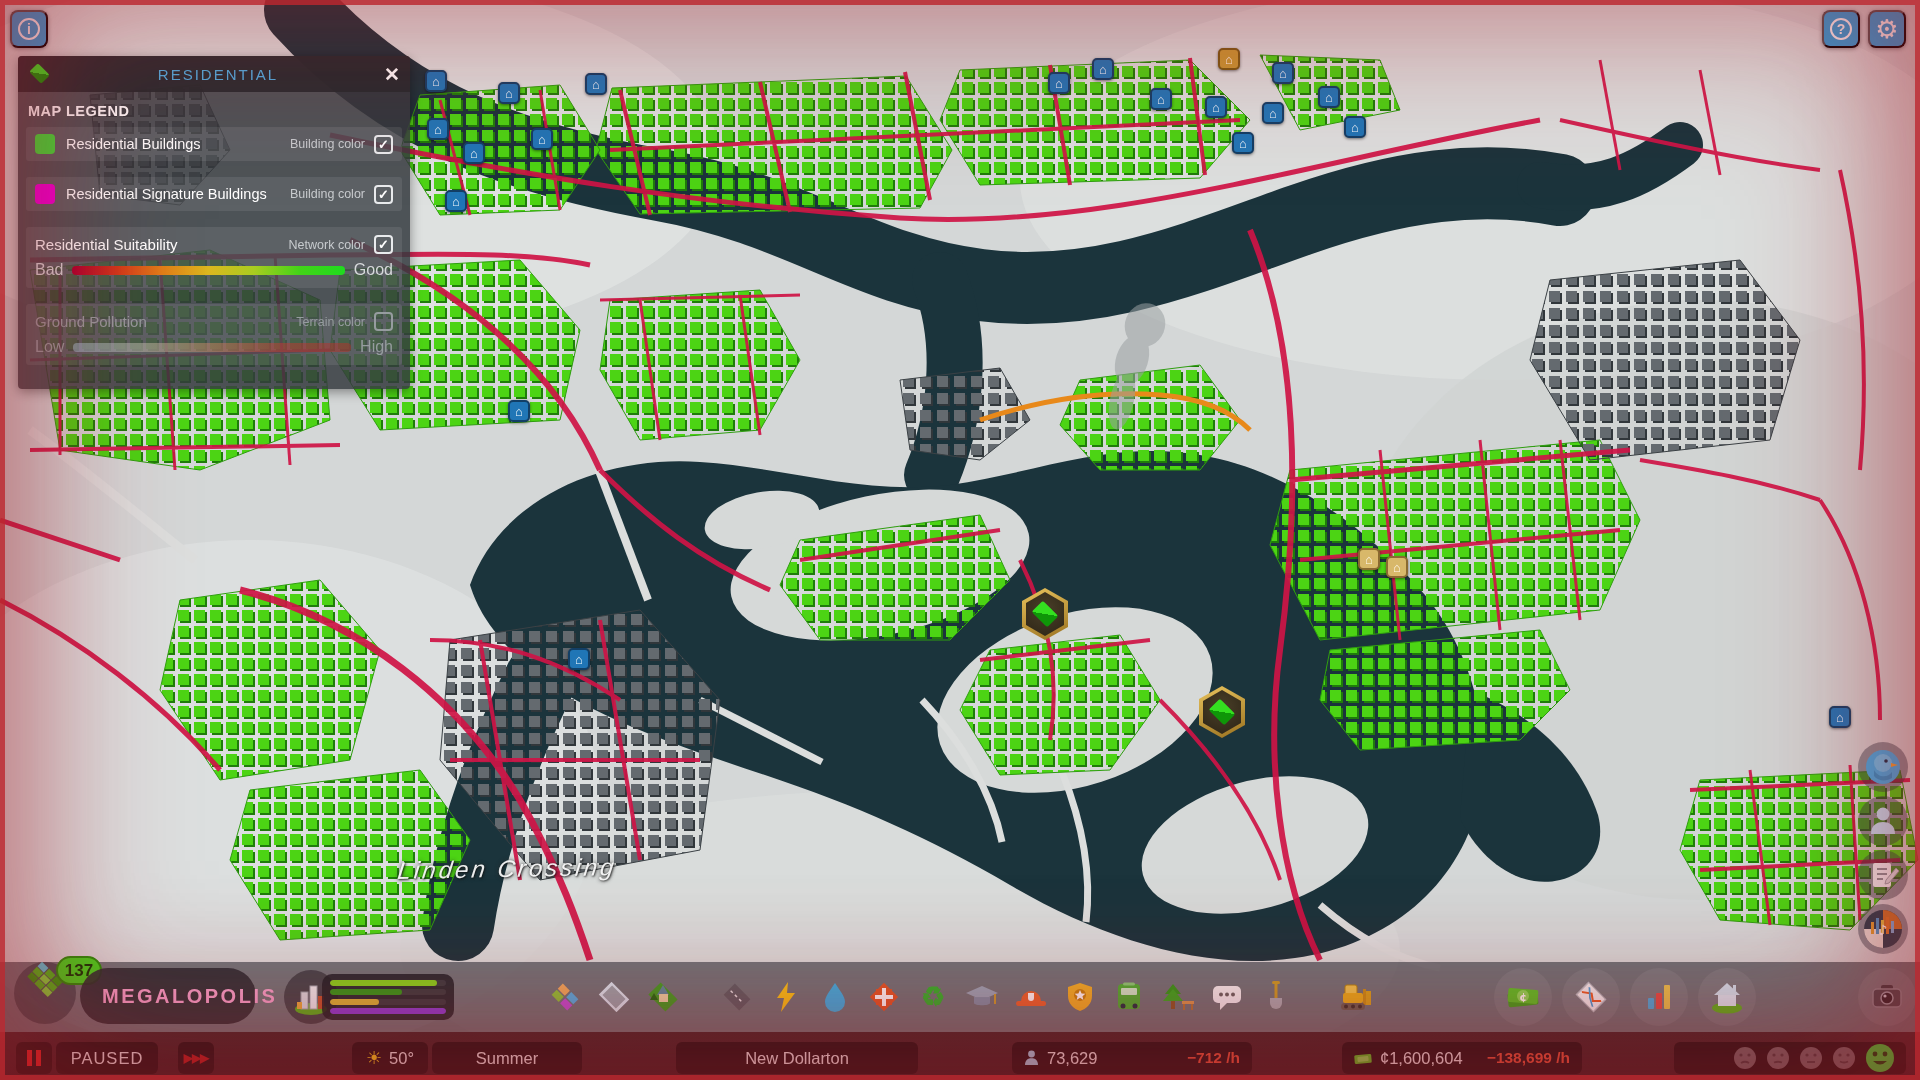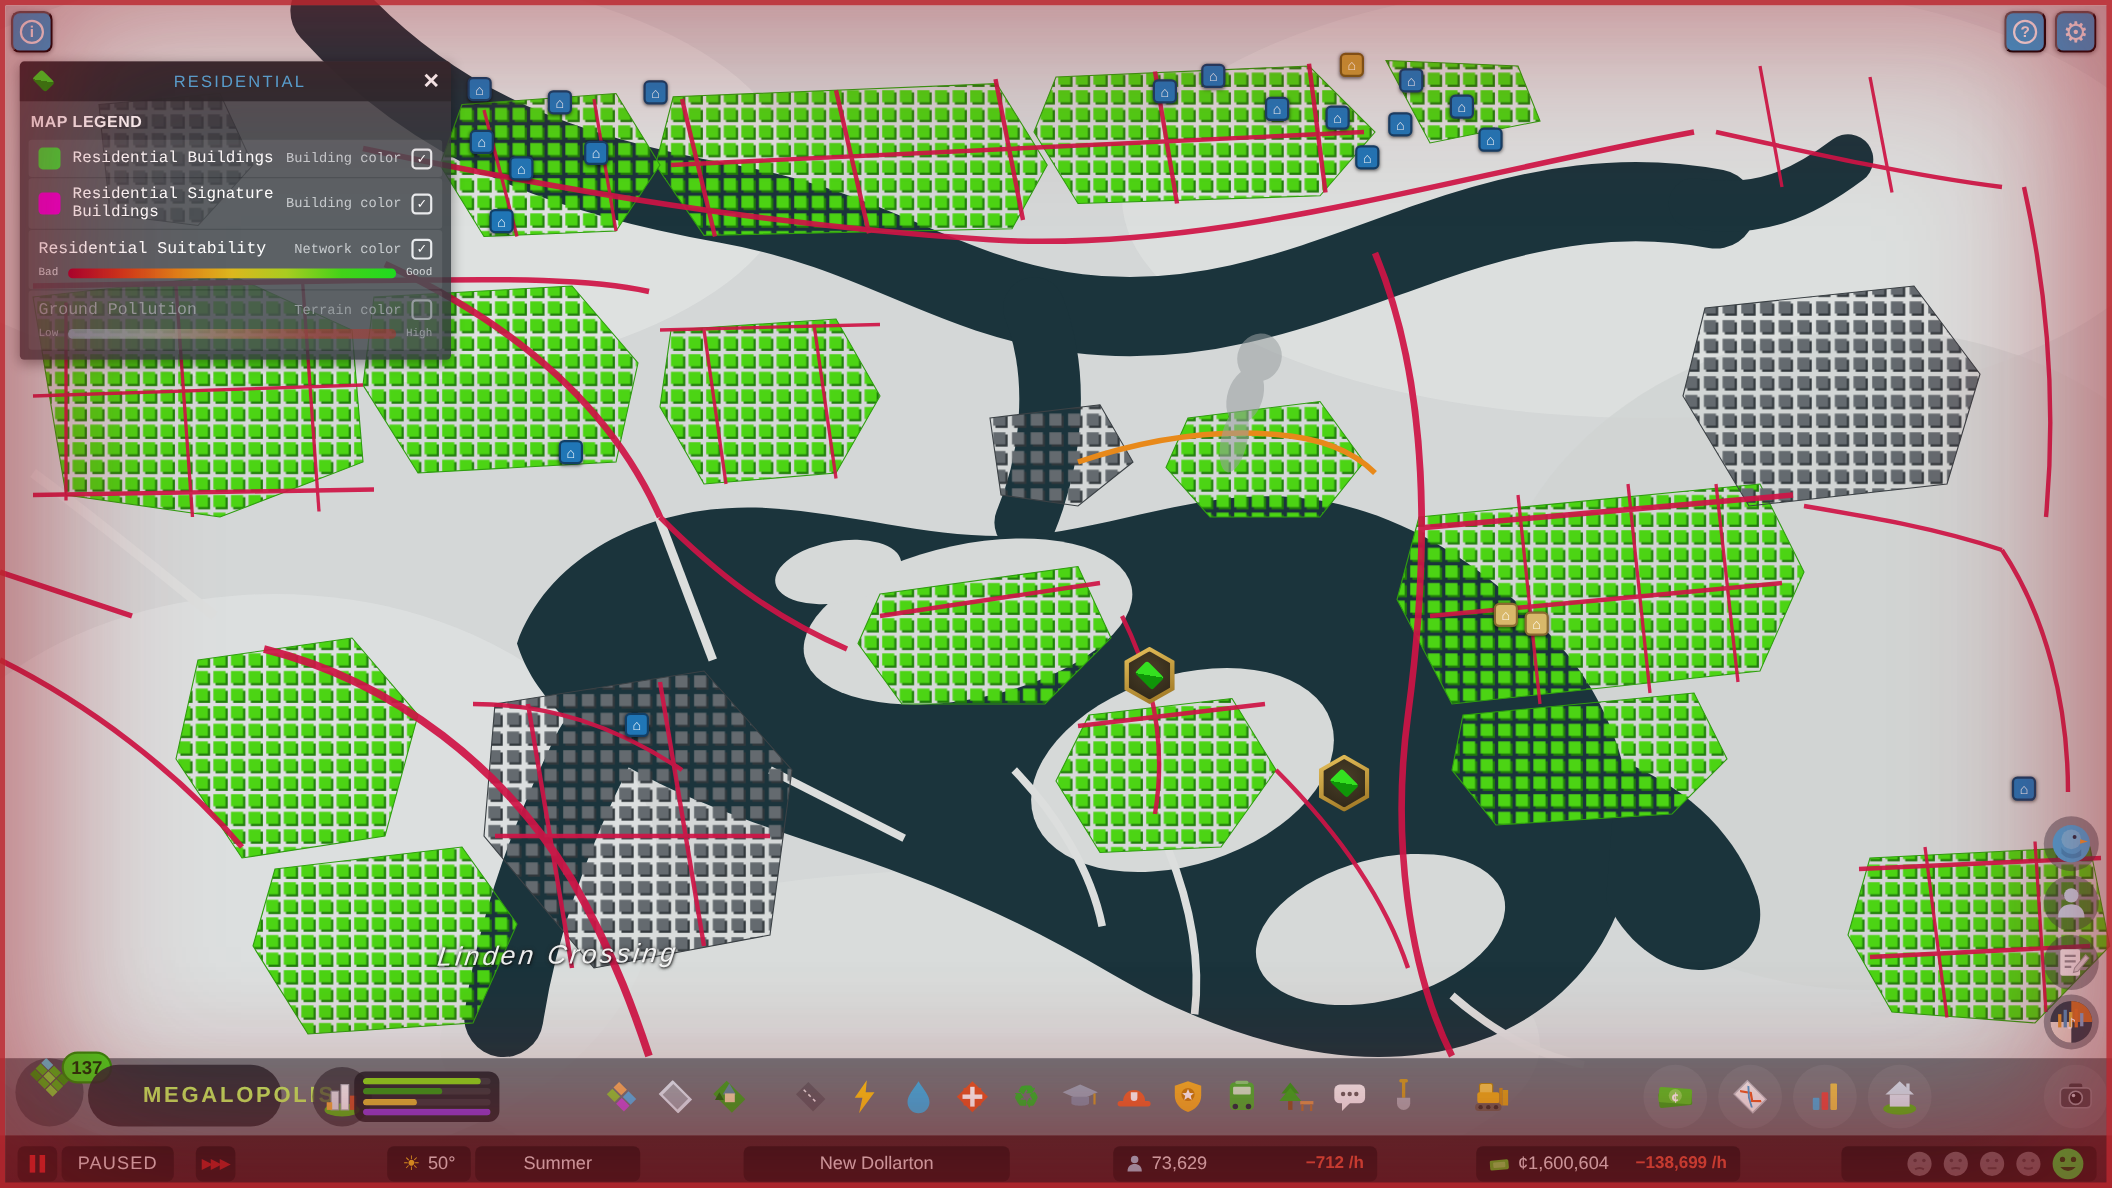--- a/index.html
+++ b/index.html
@@ -70,52 +70,52 @@
     display:flex; align-items:center; padding:0 10px;
   }
   .res-zone-icon { width:24px; height:18px; position:relative; }
   .res-zone-icon span { position:absolute; left:3px; top:0; width:17px; height:17px;
     transform:rotate(45deg) scaleY(.72); border-radius:3px;
     background:linear-gradient(135deg,#35e822 0 50%,#0f9a08 50% 100%); }
   .legend-title { flex:1; text-align:center; color:#4fb0e4; font-size:15px;
     font-weight:normal; letter-spacing:2px; }
   .close-btn { background:none; border:none; color:#fff; font-size:19px; font-weight:bold; cursor:pointer; }
   .legend-sub { color:#fff; font-size:14.5px; font-weight:bold; letter-spacing:.5px; padding:11px 10px 8px; }
-  .lrow, .lblock { margin:0 8px 1px; background:rgba(255,255,255,.085); border-radius:3px;font-family:Liberation Mono, monospace; }
+  .lrow, .lblock { margin:0 8px 16px; background:rgba(255,255,255,.085); border-radius:3px; }
   .lrow { padding:7px 9px; display:flex; align-items:center; }
   .swatch { width:20px; height:20px; border-radius:4px; margin-right:11px; flex:none; }
   .lrow-label { flex:1; color:#fff; font-size:14.5px; }
   .mode-label { color:#c7cbce; font-size:12.5px; margin-right:9px; }
   .checkbox { width:19px; height:19px; flex:none; border:2px solid #e9ebed; border-radius:4px;
     color:#fff; font-size:13px; font-weight:bold; line-height:15px; text-align:center; }
   .checkbox span { display:block; }
   .lblock { padding:8px 9px 9px; }
   .lblock-head { display:flex; align-items:center; margin-bottom:7px; }
   .lblock-head .lrow-label { font-size:15px; }
   .grad-row { display:flex; align-items:center; gap:9px; }
-  .grad-end { font-size:10px; color:#d5d8da; }
+  .grad-end { font-size:16px; color:#d5d8da; }
   .grad { flex:1; height:9px; border-radius:4px; }
   .grad-suit { background:linear-gradient(90deg,#ac0030,#d2391b,#e07f18,#dcb71e,#a9cc20,#43d318,#1fdb1f); }
   .grad-poll { background:linear-gradient(90deg,#a6c9de,#c0bfae,#c7825f,#c23a30,#b53028); opacity:.5; }
   .disabled .lrow-label, .disabled .mode-label, .disabled .grad-end { color:#969c9f; }
   .disabled .checkbox { border-color:#969c9f; }
   
   .side-btn { position:absolute; left:1858px; width:50px; height:50px; border-radius:50%;
     background:rgba(42,60,70,.45); display:flex; align-items:center; justify-content:center; z-index:40; }
   
   #toolbar-strip { position:absolute; left:0; top:962px; width:1920px; height:70px;
     background:rgba(32,46,54,.58); z-index:50; }
   #milestone-btn { position:absolute; left:14px; top:0; width:62px; height:62px;
     border-radius:50%; background:rgba(36,52,60,.55); display:flex; align-items:flex-start; justify-content:center; }
   #milestone-badge { position:absolute; left:42px; top:-6px; min-width:46px; height:29px;
     border-radius:15px; background:#41dc1d; border:2px solid #239608;
     color:#0d3a05; font-size:17px; font-weight:bold; line-height:25px; text-align:center; padding:0 6px; }
   #trophy-pill { position:absolute; left:80px; top:6px; width:176px; height:56px; border-radius:28px;
     background:rgba(36,44,50,.88); display:flex; align-items:center; padding:0 16px 0 12px; gap:10px; }
-  #trophy-pill .m-name { color:#bef264; font-size:20px; font-weight:bold; letter-spacing:2.5px;margin-left:28px; }
+  #trophy-pill .m-name { color:#f9a8d4; font-size:20px; font-weight:bold; letter-spacing:2.5px; }
   #xp-btn { position:absolute; left:284px; top:8px; width:54px; height:54px; border-radius:50%;
     background:rgba(36,44,50,.62); display:flex; align-items:center; justify-content:center; }
   #xp-pill { position:absolute; left:322px; top:12px; width:132px; height:46px; border-radius:10px;
     background:rgba(26,34,40,.85); padding:6px 8px; display:flex; flex-direction:column; justify-content:space-between; }
   .xp-bar { height:6px; border-radius:3px; background:rgba(255,255,255,.08); overflow:hidden; }
   .xp-fill { height:100%; border-radius:3px; }
   
   .ticon { width:40px; height:40px; display:flex; align-items:center; justify-content:center; }
   .tgroup { position:absolute; top:15px; display:flex; gap:9px; }
   .ring { width:58px; height:58px; border-radius:50%; background:rgba(255,255,255,.07);

